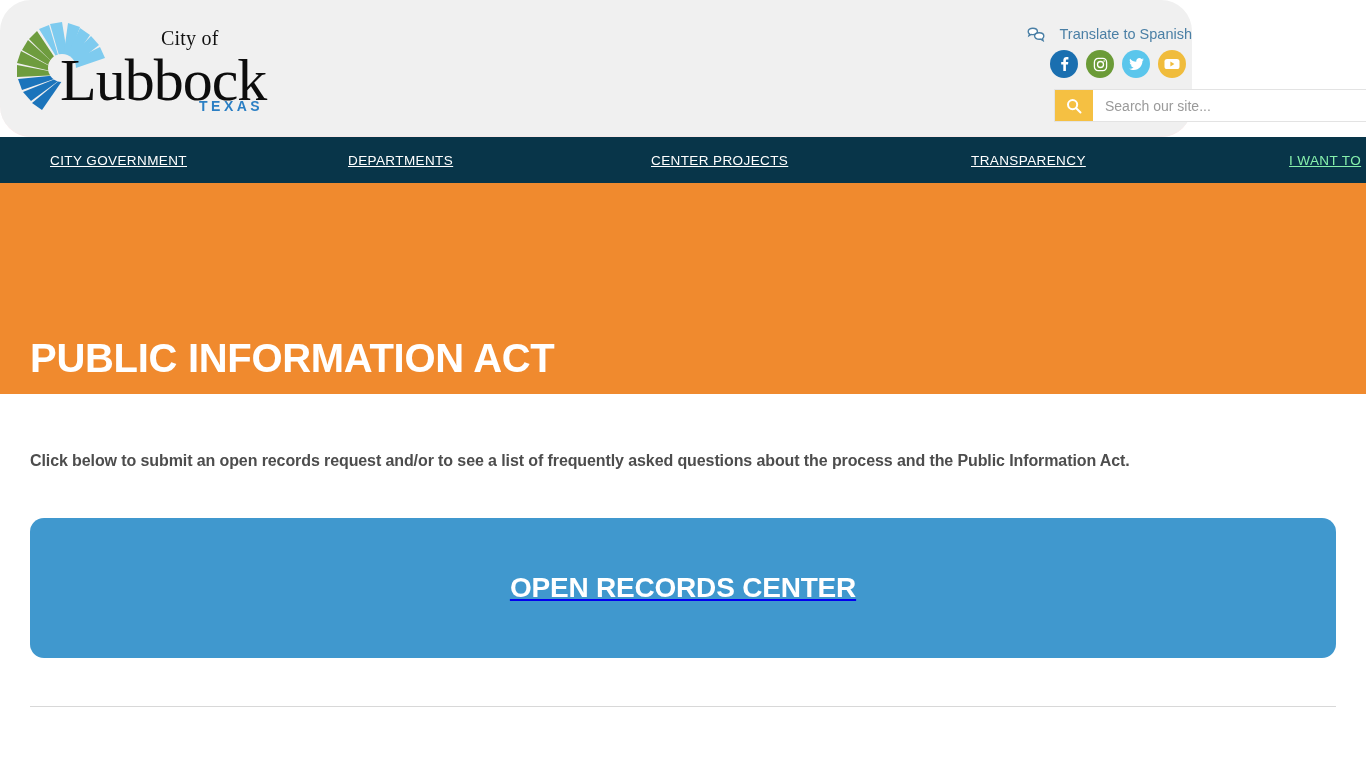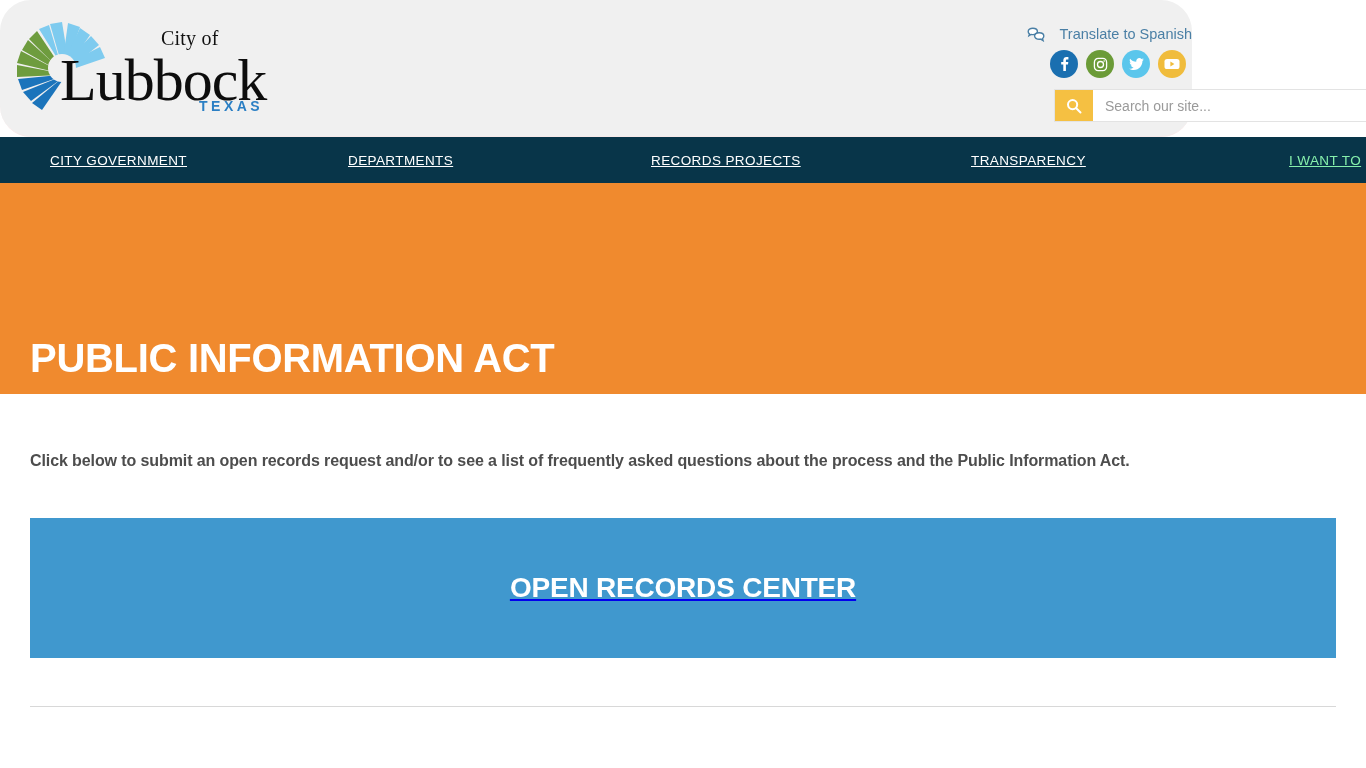--- a/index.html
+++ b/index.html
@@ -207,20 +207,21 @@
 
   .panel {
     margin: 46px 30px 0 30px;
     width: 1306px;
     height: 140px;
     background: #4098ce;
     display: flex;
     align-items: center;
     justify-content: center;
     cursor: pointer;
+    border-radius: 14px;
   }
   .panel-label {
     font-size: 28px;
     font-weight: bold;
     color: #ffffff;
     letter-spacing: -0.2px;
   }
 
   .divider {
     margin: 48px 30px 0 30px;
@@ -315,21 +316,21 @@
         </svg>
       </span>
     </button>
     <input class="search-input" type="text" placeholder="Search our site..." style="">
   </div>
 </div>
 
 <nav class="nav">
   <a class="nav-item" href="#" style="left:18px;margin-left:32px;">CITY GOVERNMENT</a>
   <a class="nav-item" href="#" style="left:348px;">DEPARTMENTS</a>
-  <a class="nav-item" href="#" style="left:651px;">RECORDS PROJECTS</a>
+  <a class="nav-item" href="#" style="left:651px;">CENTER PROJECTS</a>
   <a class="nav-item" href="#" style="left:971px;">TRANSPARENCY</a>
   <a class="nav-item accent" href="#" style="left:1277px;">I WANT TO</a>
 </nav>
 
 <header class="hero">
   <h1 class="hero-title">PUBLIC INFORMATION ACT</h1>
 </header>
 
 <main class="main">
   <p class="intro">Click below to submit an open records request and/or to see a list of frequently asked questions about the process and the Public Information Act.</p>

